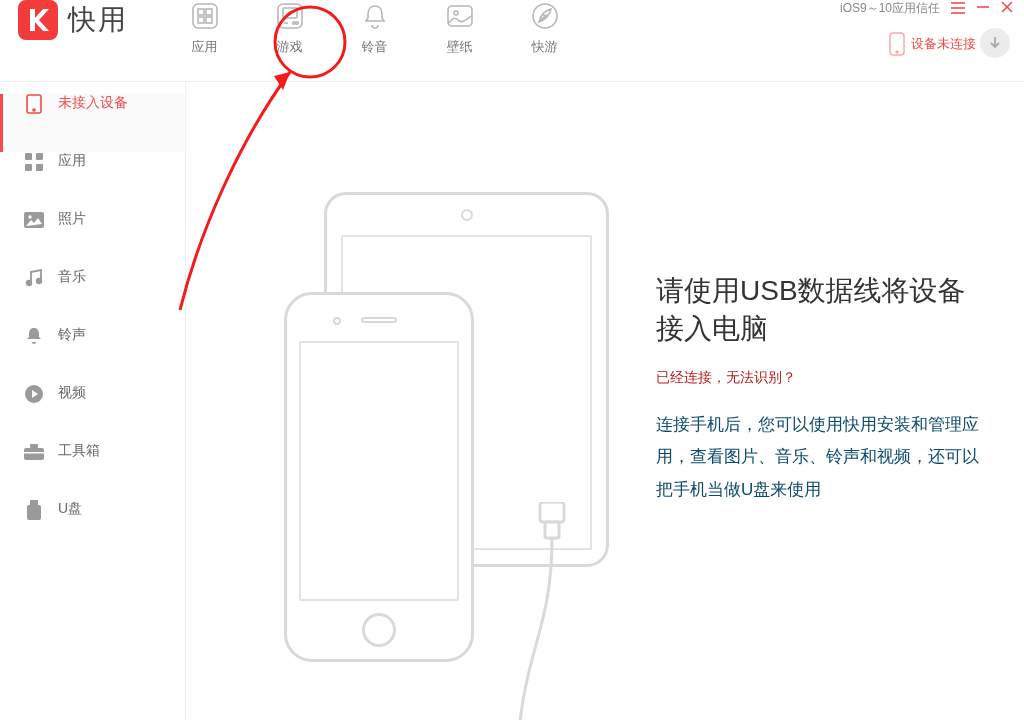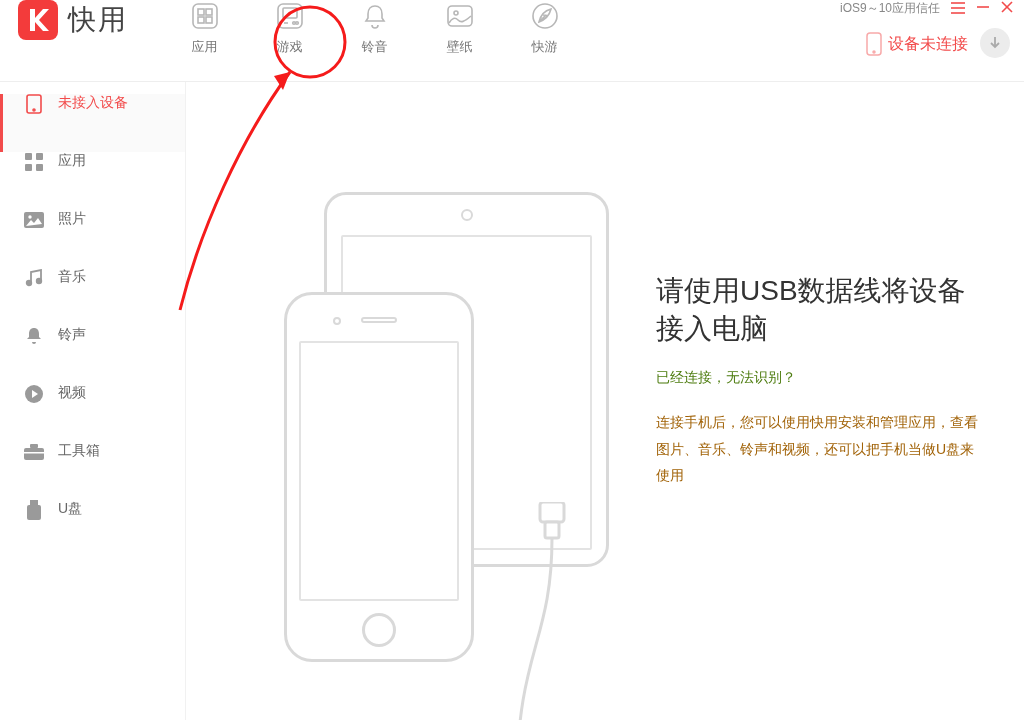--- a/index.html
+++ b/index.html
@@ -18,22 +18,22 @@
   .header{height:82px;display:flex;align-items:flex-start;padding:0 18px;border-bottom:1px solid #eee;position:relative}
   .logo{display:flex;align-items:center;gap:10px;margin-right:34px}
   .logo-mark{width:40px;height:40px;border-radius:8px;background:#f33b3b;position:relative}
   .logo-mark svg{position:absolute;inset:0;margin:auto}
   .logo-text{font-size:28px;font-weight:500;color:#444;letter-spacing:2px}
   .nav{display:flex}
   .nav-item{display:flex;flex-direction:column;align-items:center;width:85px;gap:6px;cursor:pointer}
   .nav-item .icon-box{width:32px;height:32px;display:flex;align-items:center;justify-content:center;color:#b7b7b7}
   .nav-item .nav-label{font-size:13px;color:#777}
 
-  .device-status{position:absolute;right:56px;top:32px;display:flex;align-items:center;gap:6px;
-                 color:#f24b4b;font-size:16px;cursor:pointer}
+  .device-status{position:absolute;right:48px;top:32px;display:flex;align-items:center;gap:6px;
+                 color:#f24b4b;font-size:13px;cursor:pointer}
   .refresh-btn{position:absolute;right:14px;top:28px;width:30px;height:30px;border-radius:50%;
                background:#ececec;display:flex;align-items:center;justify-content:center;cursor:pointer;color:#aaa}
 
   
   .body{display:flex;height:calc(100% - 82px)}
   .sidebar{width:186px;border-right:1px solid #f1f1f1;padding-top:12px}
   .side-item{height:58px;display:flex;gap:14px;padding:0 24px;font-size:14px;color:#666;cursor:pointer}
   .side-item .sicon{width:20px;height:20px;color:#9a9a9a;display:flex;align-items:center;justify-content:center}
   .side-item.active{background:#fafafa;color:#f24b4b;border-left:3px solid #f24b4b;padding-left:21px}
   .side-item.active .sicon{color:#f24b4b}
@@ -49,22 +49,22 @@
   .phone{position:absolute;left:0;top:100px;width:190px;height:370px;border:3px solid #d9d9d9;border-radius:28px;background:#fff}
   .phone .speaker{position:absolute;top:22px;left:50%;transform:translateX(-50%);width:36px;height:6px;border:2px solid #d9d9d9;border-radius:4px}
   .phone .cam{position:absolute;top:22px;left:46px;width:8px;height:8px;border:2px solid #d9d9d9;border-radius:50%}
   .phone .screen{position:absolute;top:46px;left:12px;right:12px;bottom:58px;border:2px solid #e3e3e3;border-radius:2px}
   .phone .home{position:absolute;bottom:12px;left:50%;transform:translateX(-50%);width:34px;height:34px;border:3px solid #d9d9d9;border-radius:50%}
 
   .cable{position:absolute;left:228px;top:310px;width:90px;height:280px;pointer-events:none}
 
   .copy{position:absolute;left:470px;top:190px;right:40px}
   .copy h1{font-size:28px;font-weight:500;color:#333;margin:0 0 20px}
-  .copy .link{color:#4d7c0f;font-size:14px;cursor:pointer;display:inline-block;margin-bottom:22px}
-  .copy p{font-size:14px;line-height:1.9;color:#a16207;margin:0 0 24px}
+  .copy .link{color:#b91c1c;font-size:14px;cursor:pointer;display:inline-block;margin-bottom:22px}
+  .copy p{font-size:17px;line-height:1.9;color:#0c4a6e;margin:0 0 24px}
 
   
   .anno{position:absolute;left:0;top:0;pointer-events:none}
 </style>
 </head>
 <body>
 
 <div class="titlebar">
   <span class="ios-trust">iOS9～10应用信任</span>
   <span class="glyph">

